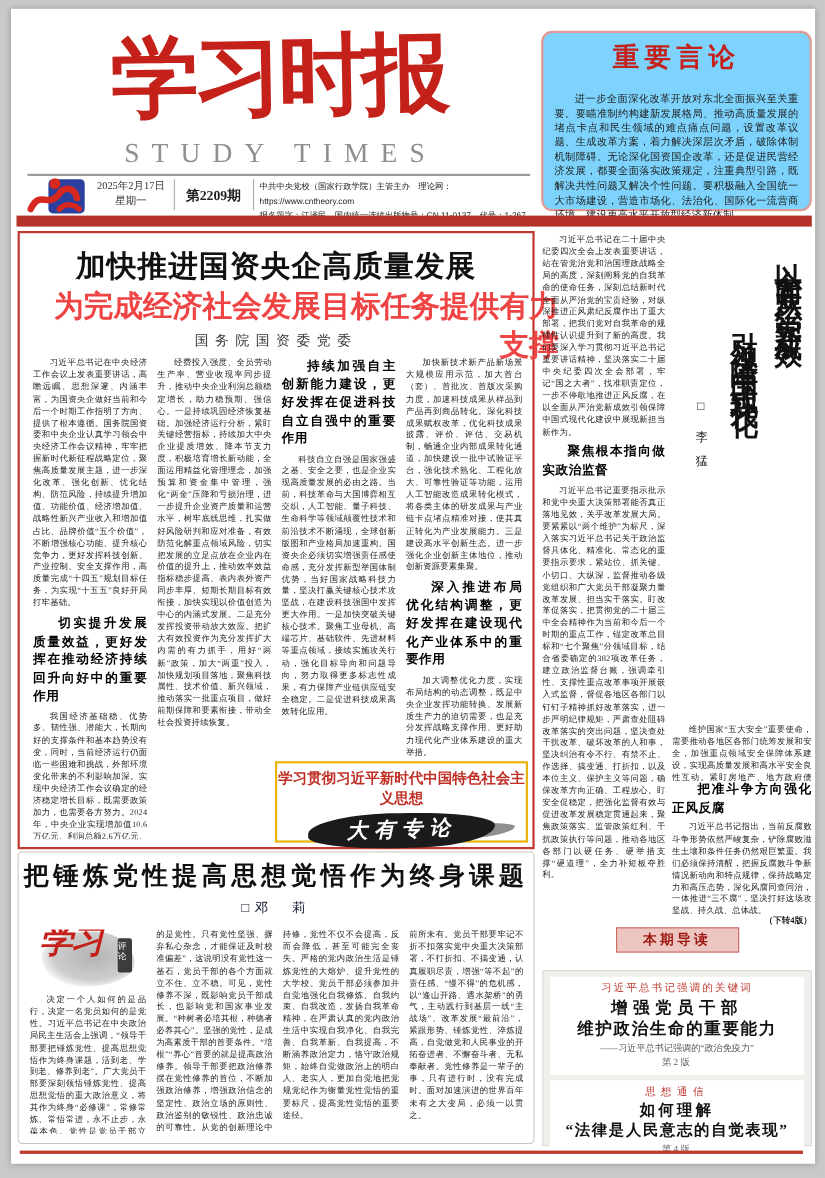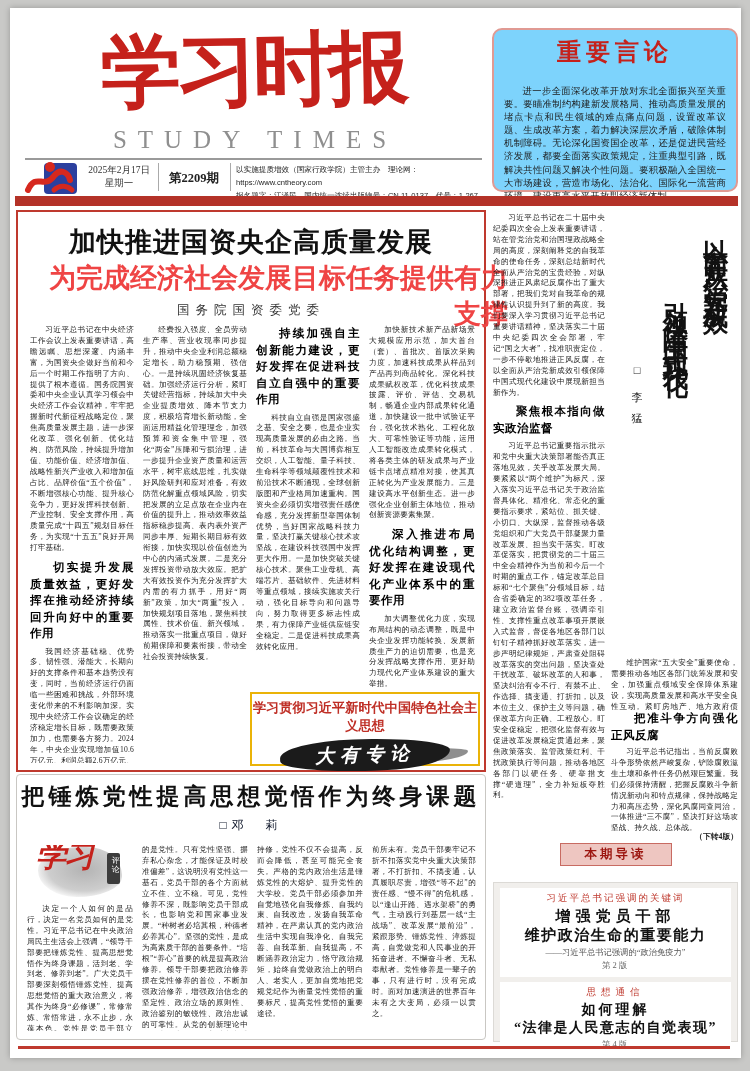--- a/index.html
+++ b/index.html
@@ -74,21 +74,21 @@
               font-weight:bold;color:#111;letter-spacing:4px;}
   #bottom .by{position:absolute;left:0;top:42px;width:100%;text-align:center;font-size:12px;
               color:#0f172a;letter-spacing:5px;}
   #xlogo{position:relative;width:92px;height:56px;margin:0 auto 3px auto;}
   #xlogo .blob{position:absolute;left:4px;top:2px;width:84px;height:50px;opacity:.75;
         background:radial-gradient(ellipse at 55% 45%,#9a9a9a 0%,#bdbdbd 55%,rgba(255,255,255,0) 78%);
         border-radius:52% 44% 56% 48%/48% 58% 42% 55%;}
   #xlogo .xt{position:absolute;left:2px;top:6px;font-size:30px;font-weight:bold;font-style:italic;
         color:#c5211b;letter-spacing:-2px;}
   #xlogo .seal{position:absolute;right:6px;top:8px;width:13px;height:28px;background:#3c3c3c;
-        color:#fff;font-size:8px;line-height:9px;text-align:right;padding-top:3px;border-radius:2px;}
+        color:#fff;font-size:8px;line-height:9px;text-align:left;padding-top:3px;border-radius:2px;}
   #redline{left:18px;top:1046px;width:712px;height:3px;background:#bf392e;}
 </style>
 </head>
 <body>
 
 <div id="paper" class="abs"></div>
 
 <div id="mast-title" class="abs">学习时报</div>
 <div id="mast-sub" class="abs">STUDY TIMES</div>
 <div id="mast-rule" class="abs"></div>
@@ -102,21 +102,21 @@
   </svg>
 </div>
 <div id="dateblock" class="abs">
   <div>2025年2月17日</div>
   <div>星期一</div>
 </div>
 <div class="abs vdiv" style="left:158px;"></div>
 <div id="issue" class="abs">第2209期</div>
 <div class="abs vdiv" style="left:230px;"></div>
 <div id="pub" class="abs">
-  <div>以实施提质增效（国家行政学院）主管主办　理论网：https://www.cntheory.com</div>
+  <div>中共中央党校（国家行政学院）主管主办　理论网：https://www.cntheory.com</div>
   <div>报名题字：江泽民　国内统一连续出版物号：CN 11-0137　代号：1-267</div>
 </div>
 
 <div id="remarks" class="abs">
   <div class="ttl">重要言论</div>
   <div class="bd">进一步全面深化改革开放对东北全面振兴至关重要。要瞄准制约构建新发展格局、推动高质量发展的堵点卡点和民生领域的难点痛点问题，设置改革议题、生成改革方案，着力解决深层次矛盾，破除体制机制障碍。无论深化国资国企改革，还是促进民营经济发展，都要全面落实政策规定，注重典型引路，既解决共性问题又解决个性问题。要积极融入全国统一大市场建设，营造市场化、法治化、国际化一流营商环境，建设更高水平开放型经济新体制。</div>
 </div>
 
 <div id="band" class="abs"></div>
 

